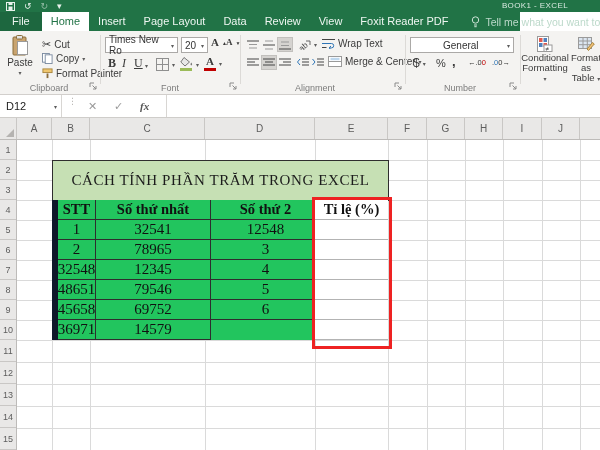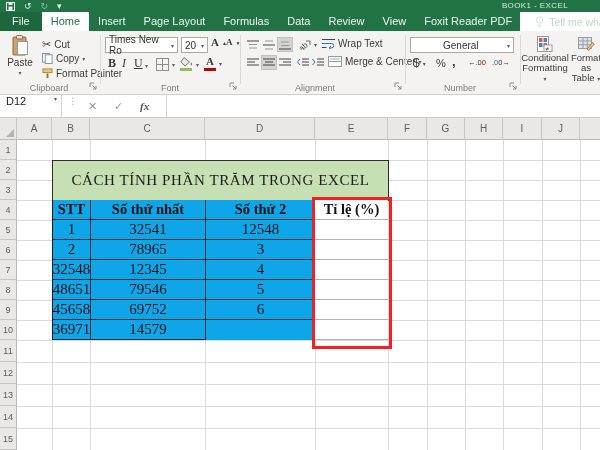--- a/index.html
+++ b/index.html
@@ -30,21 +30,21 @@
   .combo .arr{margin-left:auto;}
   .tglyph{font-size:11px;color:#3b3b3b;}
   .on{background:#d5d3d0;box-shadow:0 0 0 1px #c2c0bd;}
   .mini{display:inline-flex;align-items:center;justify-content:center;}
   .twoLine{line-height:10px;font-size:9.5px;text-align:center;}
   .serifA{font-family:"Liberation Serif",serif;font-weight:bold;font-size:11px;line-height:9px;}
   .colbar{display:block;width:12px;height:3px;margin-top:1px;}
   .decbtn{font-size:7.5px;color:#333;letter-spacing:0;text-align:right;}
   
   .fbar{position:absolute;left:0;top:95px;width:600px;height:23px;background:#fff;border-bottom:1px solid #cfcdca;box-sizing:border-box;}
-  .namebox{position:absolute;left:0;top:0;width:62px;height:22px;border-right:1px solid #d8d6d3;display:flex;font-size:11px;color:#222;padding-left:6px;box-sizing:border-box;}
+  .namebox{position:absolute;left:0;top:0;width:62px;height:22px;border-right:1px solid #d8d6d3;display:flex;align-items:center;font-size:11px;color:#222;padding-left:6px;box-sizing:border-box;}
   .namebox .arr{margin-left:auto;margin-right:4px;}
   .fdots{position:absolute;left:68px;top:4px;color:#b9b7b4;font-size:9px;line-height:5px;}
   .fico{position:absolute;top:0;height:22px;display:flex;align-items:center;color:#9a9a9a;font-size:11px;}
   .fxi{font-family:"Liberation Serif",serif;font-style:italic;font-weight:bold;color:#555;}
   .finput{position:absolute;left:166px;top:0;right:0;height:22px;border-left:1px solid #d8d6d3;background:#fff;font-size:11px;display:flex;align-items:center;padding-left:5px;box-sizing:border-box;color:#222;}
   
   .sheet{position:absolute;left:0;top:118px;width:600px;height:332px;background:#fff;}
   .colstrip{position:absolute;left:0;top:0;width:600px;height:22px;background:#e9e8e7;border-bottom:1px solid #bdbbb9;box-sizing:border-box;}
   .ch{position:absolute;top:0;height:21px;line-height:21px;text-align:center;font-size:10px;color:#5d5d5d;border-right:1px solid #c9c7c5;box-sizing:border-box;}
   .corner{position:absolute;left:0;top:0;width:17px;height:21px;border-right:1px solid #c9c7c5;box-sizing:border-box;}
@@ -53,21 +53,21 @@
   .rh{position:absolute;left:0;width:16px;text-align:center;font-size:9px;color:#5d5d5d;border-bottom:1px solid #c9c7c5;box-sizing:border-box;display:flex;align-items:center;justify-content:center;}
   .gv{position:absolute;top:22px;bottom:0;width:1px;background:#dadada;z-index:1;}
   .gh{position:absolute;left:17px;right:0;height:1px;background:#dadada;z-index:1;}
   
   .serif{font-family:"Liberation Serif","DejaVu Serif",serif;}
   .t-banner{position:absolute;left:52px;top:42px;width:337px;height:41px;background:var(--banner-bg,#c6e0b4);
             border:1px solid #2e2e2e;box-sizing:border-box;z-index:2;display:flex;align-items:center;justify-content:center;
             font-size:15px;letter-spacing:.6px;color:#1c1c1c;}
   .t-grid{position:absolute;left:52px;top:82px;width:264px;z-index:2;display:grid;
           grid-template-columns:38px 115px 110px;grid-auto-rows:20px;
-          border-left:1px solid #0f172a;box-sizing:border-box;background:#0ea5e9;}
+          border-left:6px solid #0f172a;box-sizing:border-box;background:#22c55e;}
   .tc{border-right:1px solid #2e2e2e;border-bottom:1px solid #2e2e2e;box-sizing:border-box;
       display:flex;align-items:center;justify-content:center;font-size:15px;color:#111;}
   .tc.th{font-weight:bold;font-size:14.5px;}
   .e-col{position:absolute;left:315px;top:82px;width:73px;z-index:2;background:#fff;}
   .ec{height:20px;box-sizing:border-box;border-bottom:1px solid #b3b3b3;
       display:flex;align-items:center;justify-content:center;font-size:14.5px;color:#111;}
   .ec.th{font-weight:bold;}
   .red-box{position:absolute;left:312px;top:79px;width:80px;height:152px;border:3px solid var(--highlight-red,#ee2222);box-sizing:border-box;z-index:3;}
   svg{display:block;}
 </style>
@@ -90,21 +90,20 @@
       <span class="qi arr">▾</span>
     </div>
     <div class="doc-title">BOOK1 - EXCEL</div>
   </div>
 
   <div class="tabrow">
     <div class="tab file">File</div>
     <div class="tab active">Home</div>
     <div class="tab">Insert</div>
     <div class="tab">Page Layout</div>
-    <div class="tab">Formulas</div>
     <div class="tab">Data</div>
     <div class="tab">Review</div>
     <div class="tab">View</div>
     <div class="tab">Foxit Reader PDF</div>
     <div class="tellme">
       <svg width="9" height="12" viewBox="0 0 9 12">
           <circle cx="4.5" cy="4" r="3.2" fill="none" stroke="#cfe4d8"></circle>
           <line x1="3" y1="9" x2="6" y2="9" stroke="#cfe4d8"></line>
           <line x1="3.3" y1="10.7" x2="5.7" y2="10.7" stroke="#cfe4d8"></line>
         </svg>

